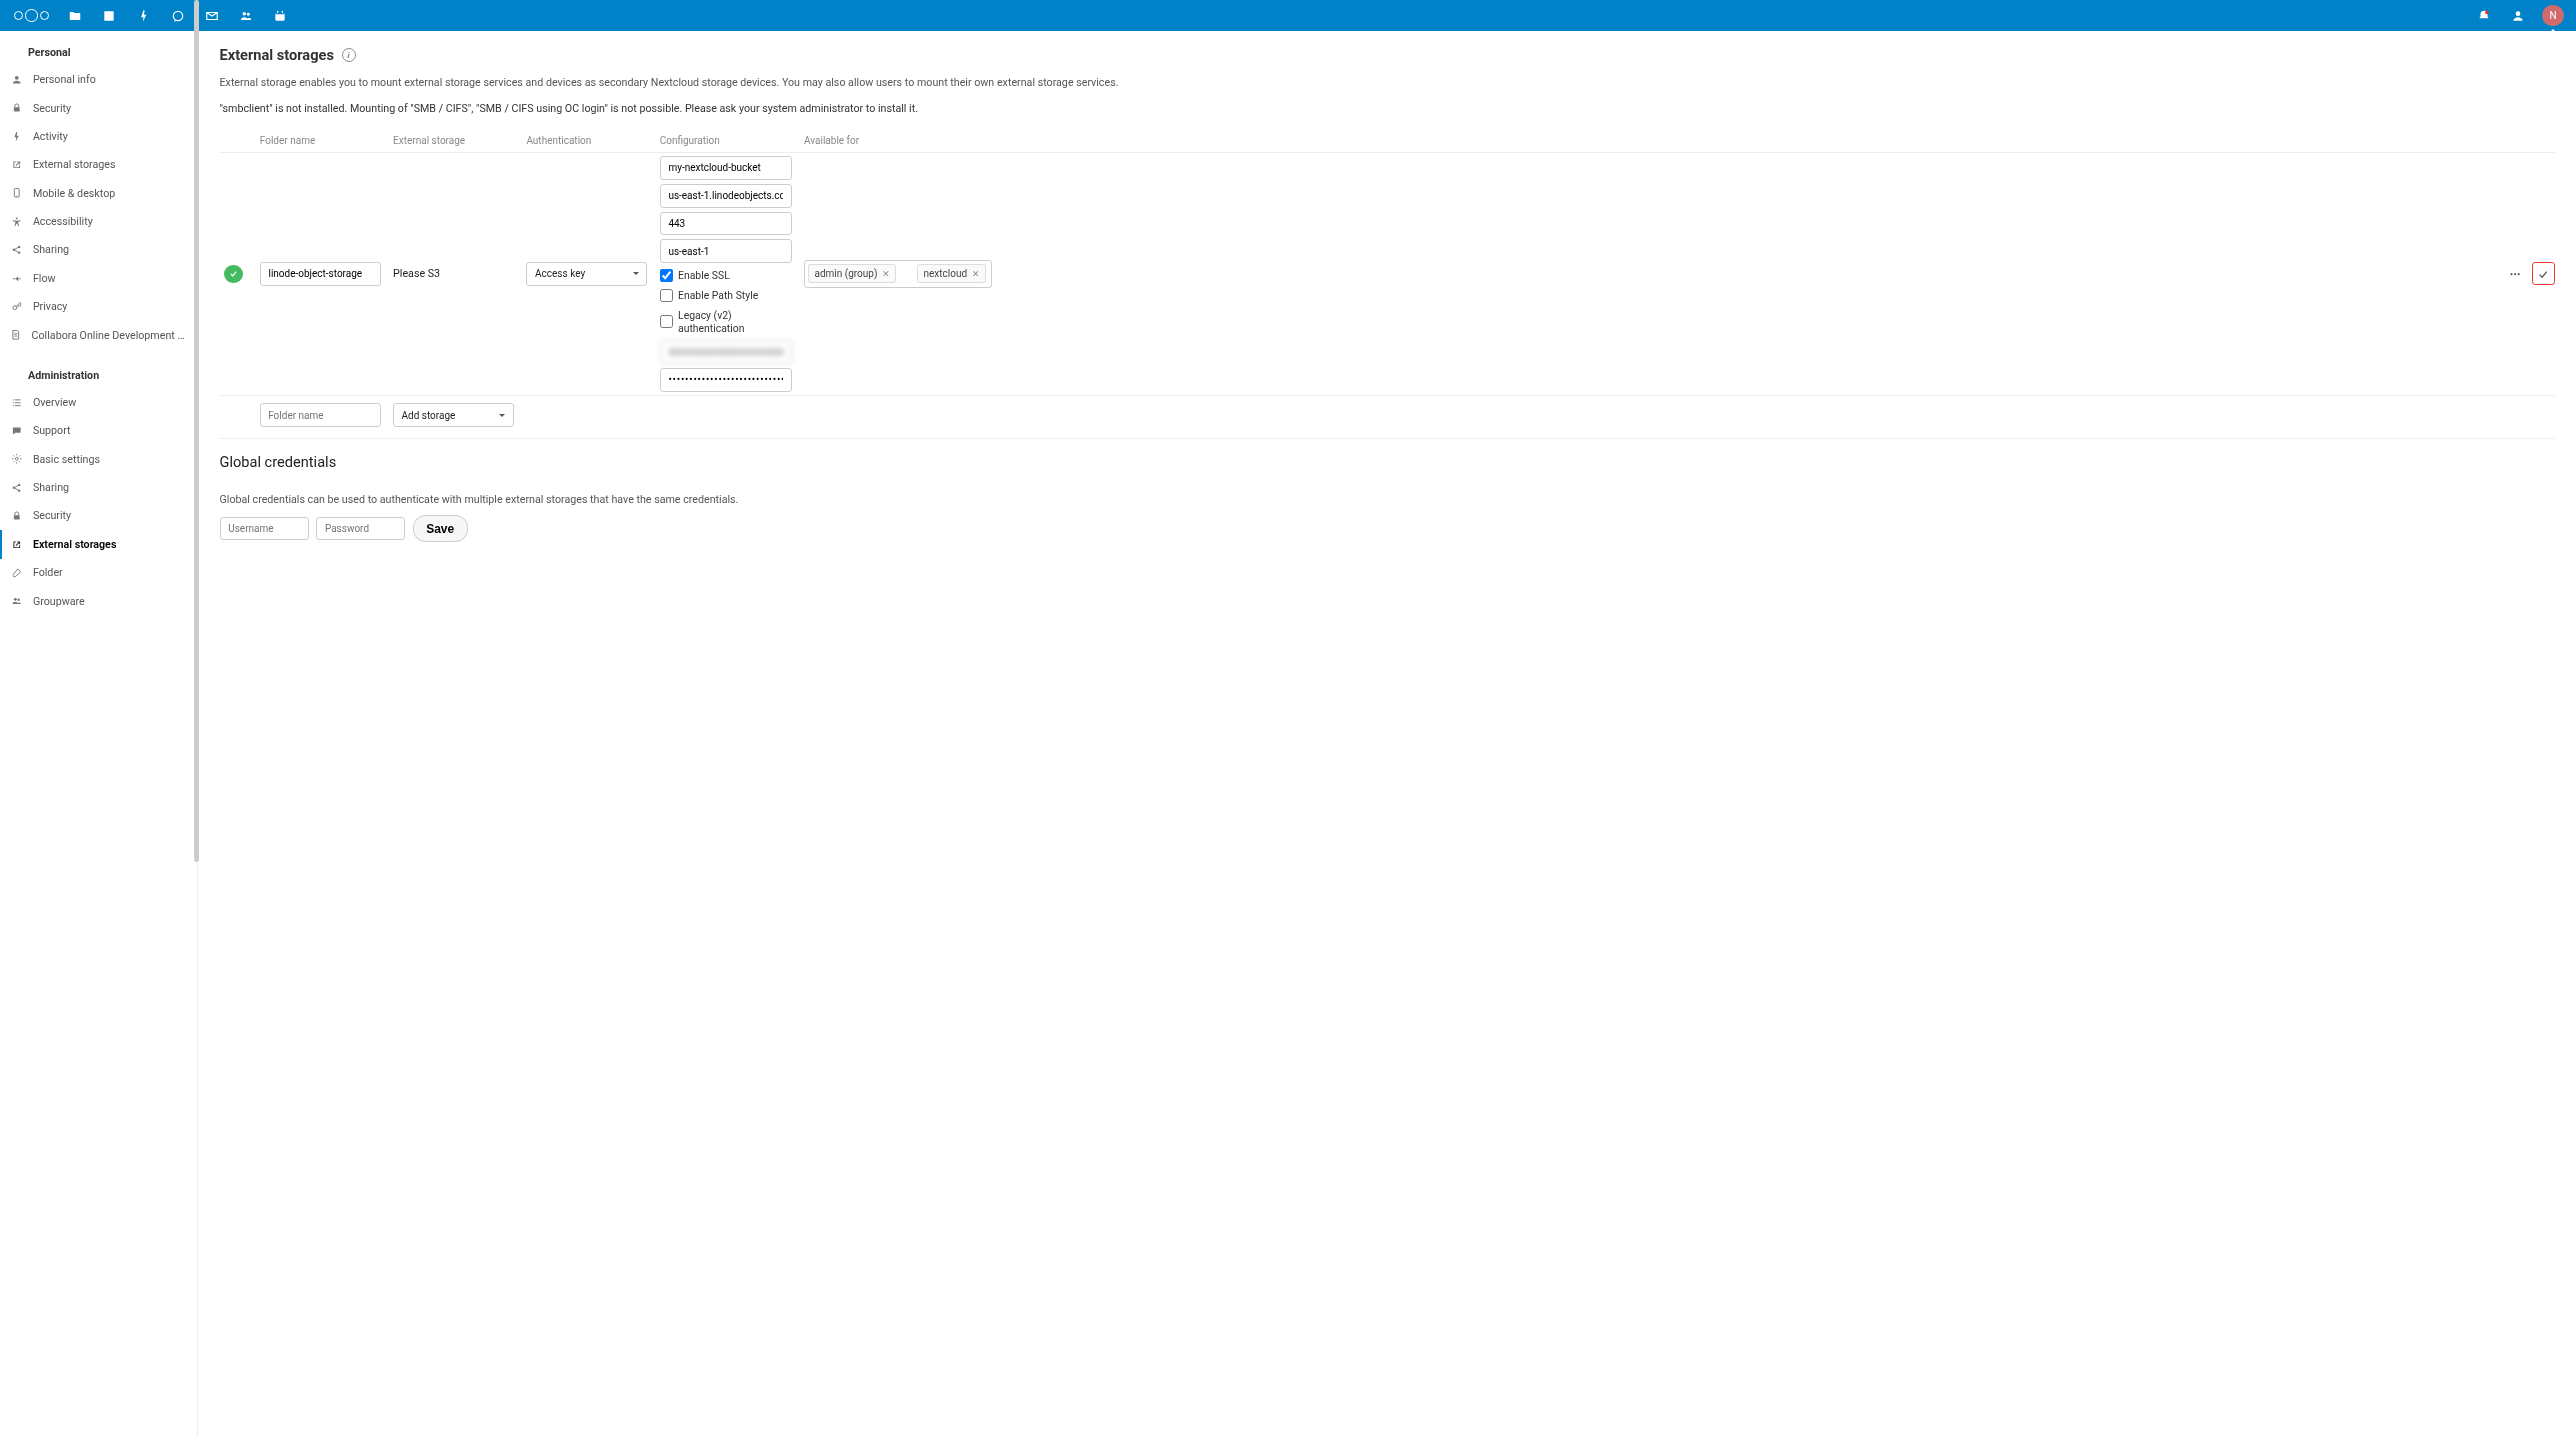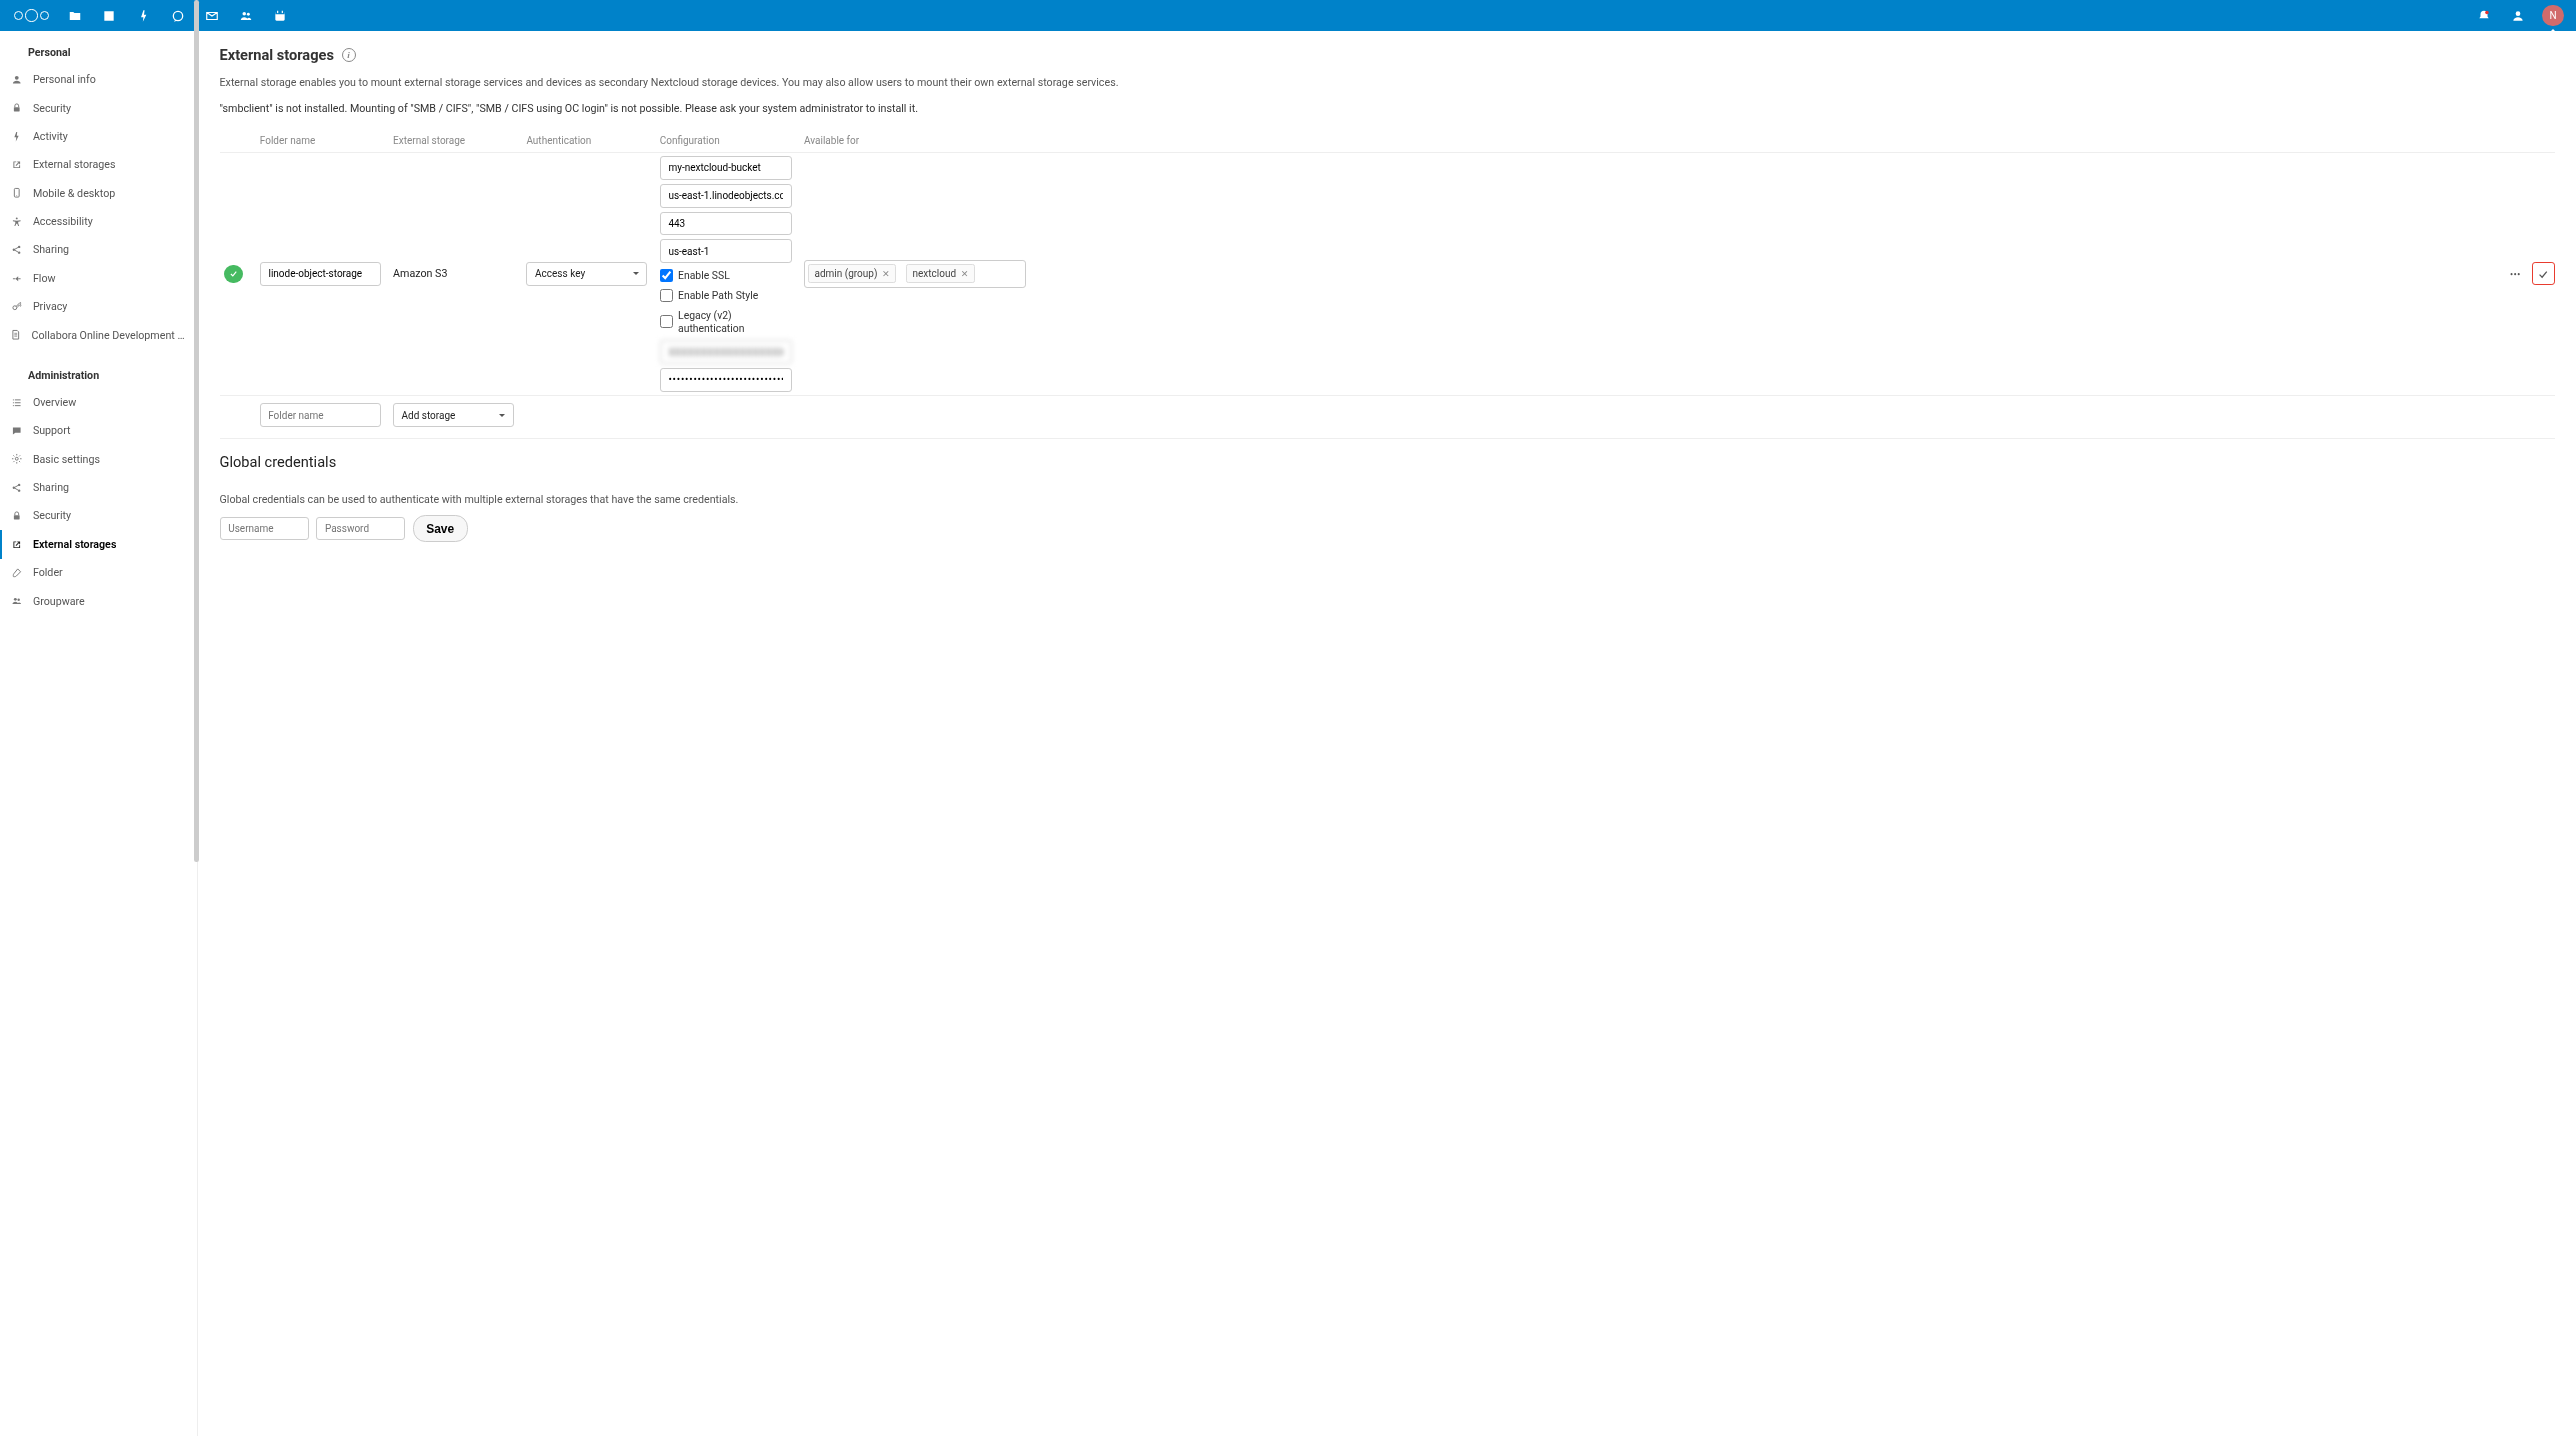--- a/index.html
+++ b/index.html
@@ -158,22 +158,22 @@
     border-right: 3.1px solid transparent;
     border-top: 3.8px solid #555;
   }
   .conf-stack { display: flex; flex-direction: column; gap: 4px; width: 100%; }
   .chk-row { display: flex; align-items: center; gap: 5.4px; font-size: 10.4px; color: #333; padding: 1.5px 0; }
   .chk-row label { cursor: pointer; }
 
   .blur { filter: blur(2.7px); color: #777; letter-spacing: 0.2px; user-select:none; }
 
   .tagbox {
-    display: flex; flex-wrap: wrap; gap: 10px; align-items: center;
-    padding: 3.1px; min-height: 26px; width: 222px;
+    display: flex; flex-wrap: wrap; gap: 21px; align-items: center;
+    padding: 3.1px; min-height: 26px; width: 188px;
   }
   .tag {
     display: inline-flex; align-items: center; gap: 4.6px;
     border: 0.8px solid #ddd; border-radius: 2.3px;
     padding: 3.1px 5.4px; font-size: 10px; color: #444; background: #fafafa;
   }
   .tag-x { cursor: pointer; color: #888; font-size: 9.2px; }
 
   .icon-btn {
     width: 23px; height: 23px; display: flex; align-items: center; justify-content: center;
@@ -491,21 +491,21 @@
           <div class="status-ok">
             <svg viewBox="0 0 24 24">
                 <polyline points="5,13 10,18 19,7"></polyline>
               </svg>
           </div>
         </div>
         <div class="col-folder">
           <input type="text" value="linode-object-storage" style="">
         </div>
         <div class="col-ext">
-          <span>Amazon S3</span>
+          <span>Please S3</span>
         </div>
         <div class="col-auth">
           <div class="dropdown">
             <span>Access key</span>
             <span class="caret"></span>
           </div>
         </div>
         <div class="col-conf">
           <div class="conf-stack">
             <input type="text" value="my-nextcloud-bucket" style="">

